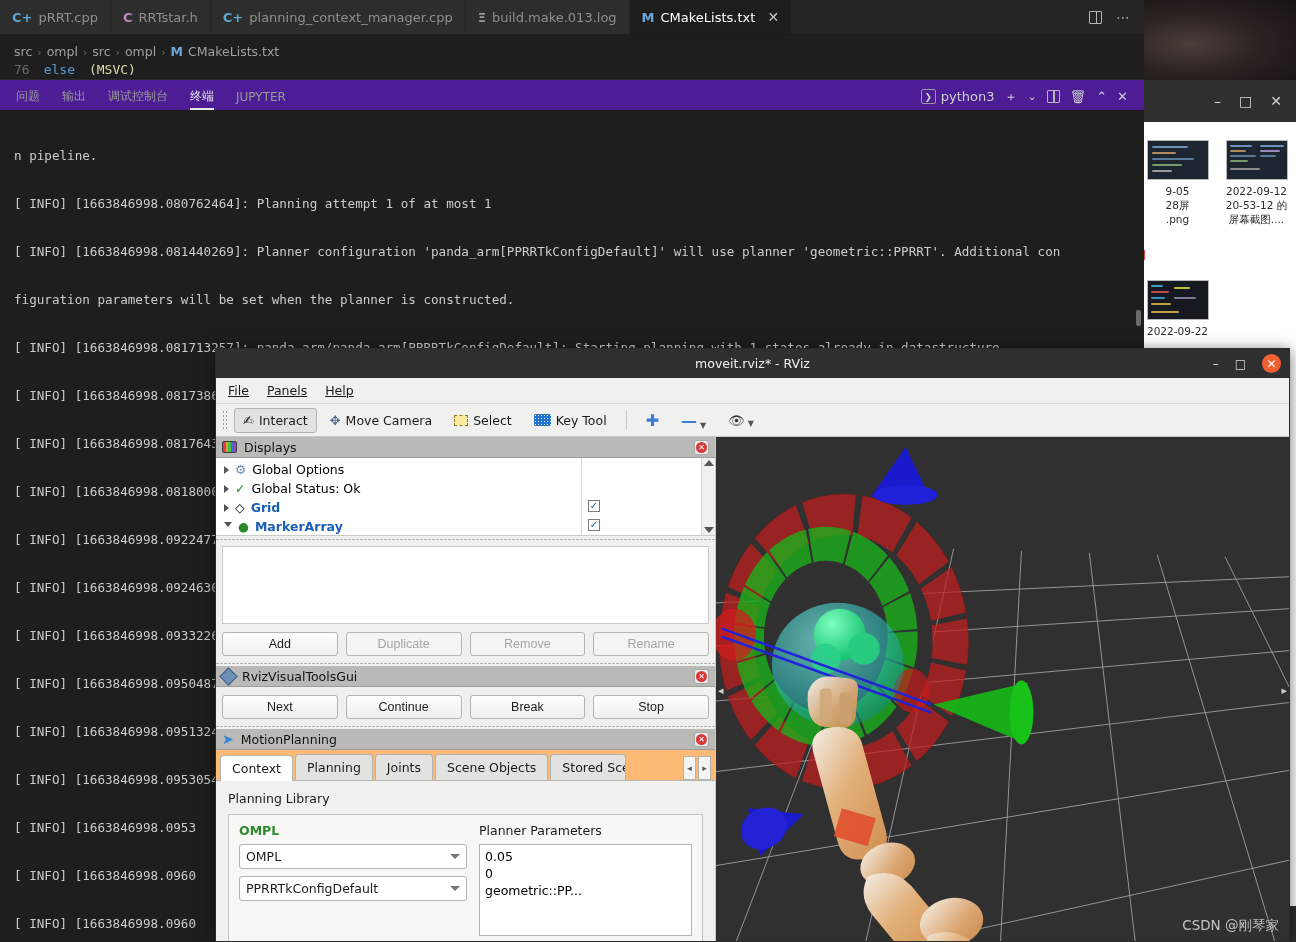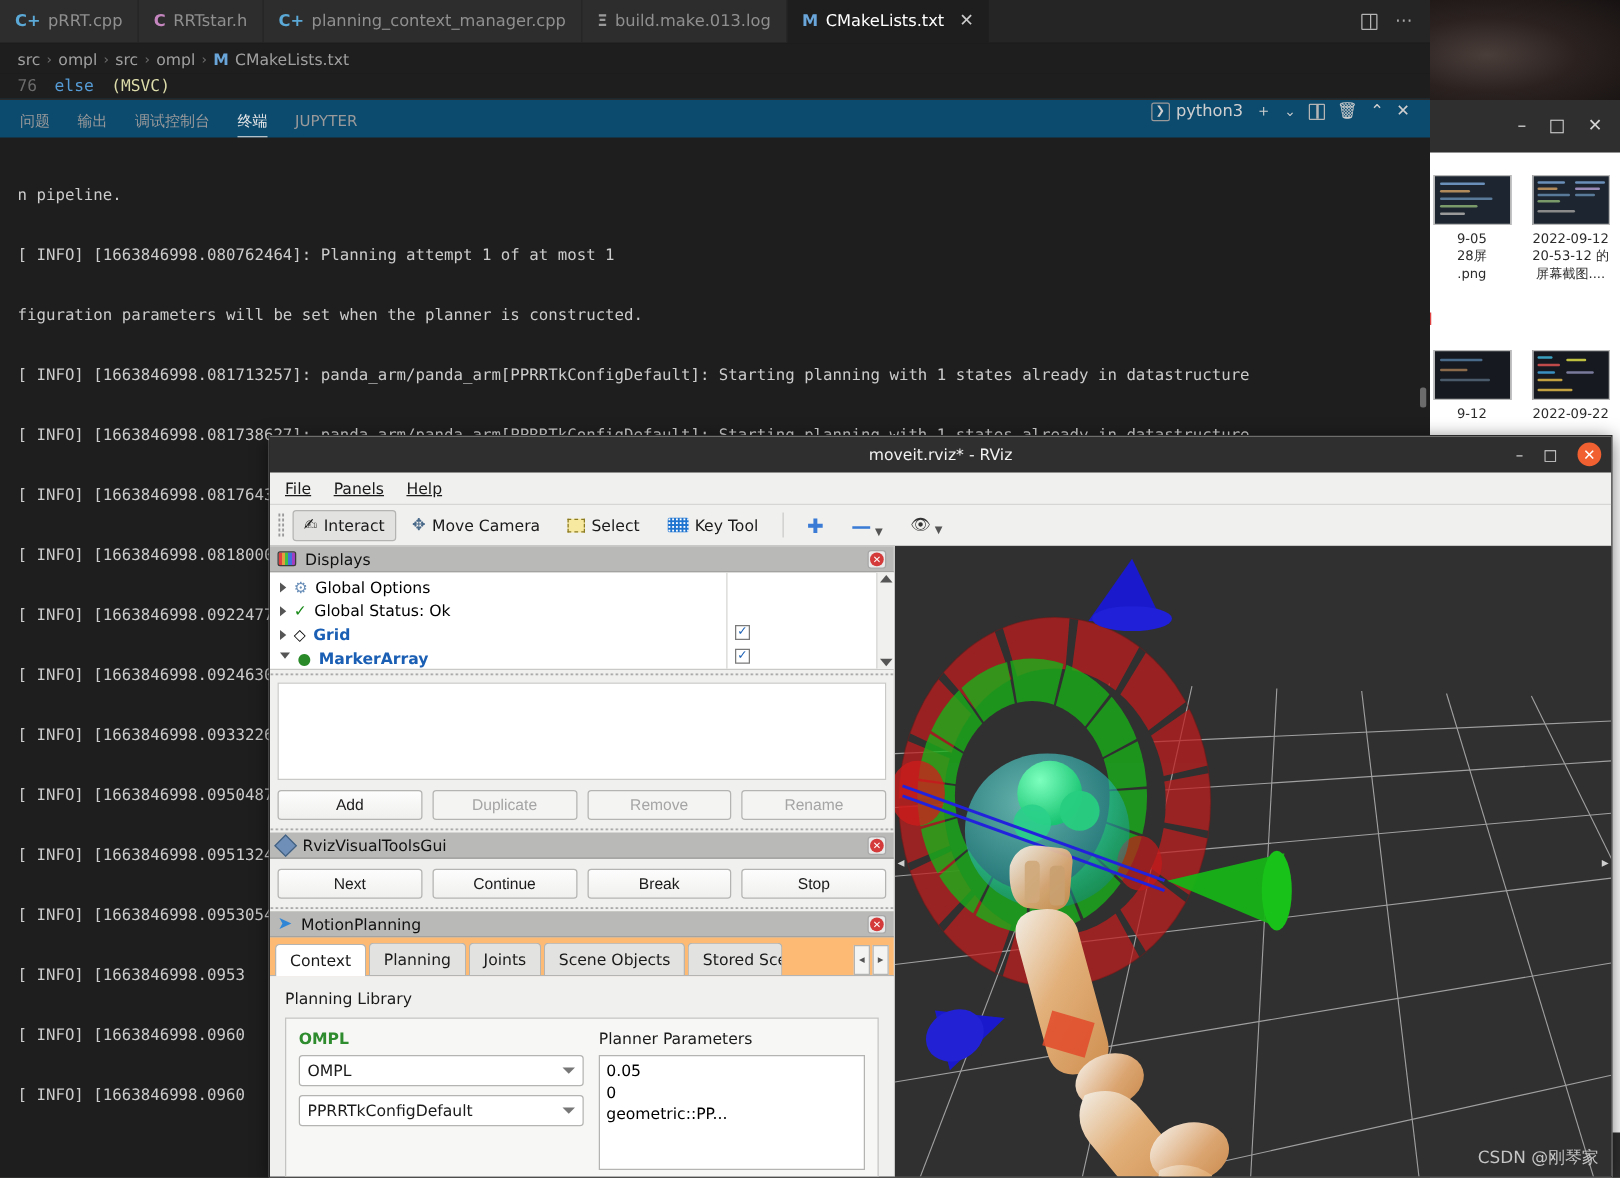--- a/index.html
+++ b/index.html
@@ -36,39 +36,39 @@
   .tabbar-actions {
     margin-left: auto; display: flex; align-items: center; gap: 14px;
     padding: 0 14px; color: #a8a8a8; font-size: 14px;
   }
   .split-glyph { display: inline-block; width: 13px; height: 13px;
       border: 1.4px solid #b5b5b5; border-radius: 1px; position: relative; }
   .split-glyph:after { content: ""; position: absolute; left: 50%; top: 0; bottom: 0;
       width: 1.4px; background: #b5b5b5; }
 
   .breadcrumb {
-    height: 24px; display: flex; align-items: center; gap: 5px;
+    height: 24px; display: flex; align-items: flex-end; gap: 5px;
     padding: 0 14px; font-size: 12.5px; color: #a0a0a0; background: #1e1e1e;
   }
   .bc-sep { color: #6f6f6f; font-size: 11px; }
   .bc-m { color: #6aa6da; font-weight: bold; }
 
   .codeline {
     height: 20px; display: flex; align-items: center; font-size: 13px;
     font-family: "DejaVu Sans Mono", monospace; background: #1e1e1e;
     padding-left: 14px; gap: 14px; overflow: hidden;
   }
   .ln { color: #6b6b6b; }
   .kw { color: #569cd6; }
   .fn { color: #dcdcaa; }
 
   
   .panel-tabs {
-    height: 34px; display: flex; align-items: flex-start; gap: 22px;
-    padding: 0 16px; background: #0c4a6e; font-size: 12px; color: #9a9a9a;
+    height: 34px; display: flex; align-items: center; gap: 22px;
+    padding: 0 16px; background: #4c1d95; font-size: 12px; color: #9a9a9a;
     border-top: 1px solid #2b2b2b;
   }
   .ptab { position: relative; height: 34px; display: flex; align-items: center; cursor: pointer; }
   .ptab.active { color: #e7e7e7; }
   .ptab.active:after {
     content: ""; position: absolute; left: 0; right: 0; bottom: 4px; height: 1.5px; background: #e7e7e7;
   }
   .panel-actions {
     margin-left: auto; display: flex; align-items: center; gap: 10px; color: #cfcfcf; font-size: 13px;
   }
@@ -337,20 +337,21 @@
         <span class="pa-item split-glyph"></span>
         <span class="pa-item">🗑</span>
         <span class="pa-item">⌃</span>
         <span class="pa-item">✕</span>
       </div>
     </div>
 
     <div class="terminal">
       <div>n pipeline.</div>
       <div>[ INFO] [1663846998.080762464]: Planning attempt 1 of at most 1</div>
+      <div>[ INFO] [1663846998.081440269]: Planner configuration 'panda_arm[PPRRTkConfigDefault]' will use planner 'geometric::PPRRT'. Additional con</div>
       <div>figuration parameters will be set when the planner is constructed.</div>
       <div>[ INFO] [1663846998.081713257]: panda_arm/panda_arm[PPRRTkConfigDefault]: Starting planning with 1 states already in datastructure</div>
       <div>[ INFO] [1663846998.081738627]: panda_arm/panda_arm[PPRRTkConfigDefault]: Starting planning with 1 states already in datastructure</div>
       <div>[ INFO] [1663846998.081764336]: panda_arm/panda_arm[PPRRTkConfigDefault]: Starting planning with 1 states already in datastructure</div>
       <div>[ INFO] [1663846998.081800026]: panda_arm/panda_arm[PPRRTkConfigDefault]: Starting planning with 1 states already in datastructure</div>
       <div>[ INFO] [1663846998.092247708]: panda_arm/panda_arm[PPRRTkConfigDefault]: Created 34 states</div>
       <div>[ INFO] [1663846998.092463086]: panda_arm/panda_arm[PPRRTkConfigDefault]: Created 42 states</div>
       <div>[ INFO] [1663846998.093322660]: panda_arm/panda_arm[PPRRTkConfigDefault]: Created 39 states</div>
       <div>[ INFO] [1663846998.095048707]: panda_arm/panda_arm[PPRRTkConfigDefault]: Created 41 states</div>
       <div>[ INFO] [1663846998.095132496]: ParallelPlan::solve(): Solution found by one or more threads in 0.013541 seconds</div>
@@ -403,30 +404,20 @@
             <i style="left:3px;top:19px;width:18px;background:#7a9a6a"></i>
             <i style="left:33px;top:4px;width:24px;background:#6a8fb8"></i>
             <i style="left:33px;top:9px;width:20px;background:#9a8ab8"></i>
             <i style="left:33px;top:14px;width:16px;background:#5a7a9a"></i>
             <i style="left:3px;top:27px;width:30px;background:#8a8a8a"></i>
           </div>
           <div class="fm-label">
             <div>2022-09-12</div>
             <div>20-53-12 的</div>
             <div>屏幕截图....</div>
-          </div>
-        </div>
-        <div class="fm-item" style="margin-top:42px">
-          <div class="fm-thumb dark">
-            <i style="left:4px;top:6px;width:34px;background:#4a6a8a"></i>
-            <i style="left:4px;top:14px;width:22px;background:#8a6a4a"></i>
-            <i style="left:4px;top:22px;width:40px;background:#4a5a6a"></i>
-          </div>
-          <div class="fm-label">
-            <div>9-12</div>
           </div>
         </div>
         <div class="fm-item" style="margin-top:42px">
           <div class="fm-thumb dark">
             <i style="left:3px;top:4px;width:12px;background:#3aa0c0"></i>
             <i style="left:3px;top:10px;width:18px;background:#c04a4a"></i>
             <i style="left:3px;top:16px;width:14px;background:#3a90c0"></i>
             <i style="left:3px;top:22px;width:20px;background:#c0a040"></i>
             <i style="left:26px;top:6px;width:16px;background:#c0c040"></i>
             <i style="left:26px;top:16px;width:22px;background:#7a7a9a"></i>

